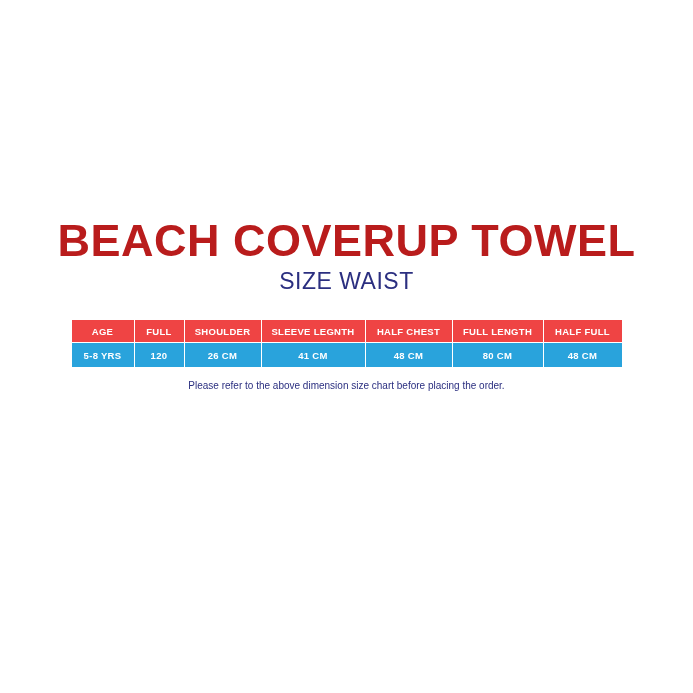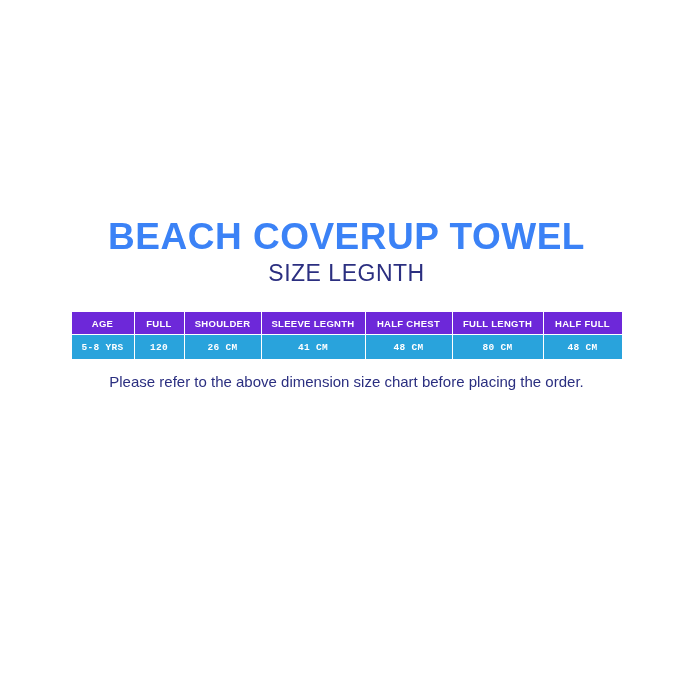--- a/index.html
+++ b/index.html
@@ -21,24 +21,24 @@
     flex-direction: column;
     align-items: center;
     justify-content: flex-start;
   }
   .heading-block {
     margin-top: 218px;
     text-align: center;
     line-height: 1;
   }
   .title {
-    font-size: 37px;
+    font-size: 45px;
     font-weight: bold;
     letter-spacing: 0.5px;
-    color: #3b82f6;
+    color: #b91c1c;
     font-family: "Liberation Sans", sans-serif;
   }
   .subtitle {
     font-size: 23px;
     font-weight: normal;
     letter-spacing: 0.5px;
     color: #2b2f80;
     margin-top: 7px;
     font-family: "Liberation Sans", sans-serif;
   }
@@ -56,55 +56,55 @@
     vertical-align: middle;
     font-size: 9.5px;
     font-weight: bold;
     letter-spacing: 0.3px;
     height: 24px;
     padding: 0 4px;
     color: #ffffff;
     white-space: nowrap;
   }
   table.size-chart thead th {
-    background: #6d28d9;
+    background: #ef4444;
     height: 22px;
   }
   .col-age    { width: 54px; }
   .col-size   { width: 41px; }
   .col-shoulder { width: 68px; }
   .col-sleeve { width: 95px; }
   .col-chest  { width: 78px; }
   .col-full   { width: 82px; }
   .col-waist  { width: 70px; }
 
   .row-orange td { background: #eda96d; }
-  .row-blue   td { background: #29a3dc; font-family: Liberation Mono, monospace; }
+  .row-blue   td { background: #29a3dc; }
   .row-green  td { background: #6cbe45; }
 
   .note {
     margin-top: 11px;
     text-align: center;
-    font-size: 15px;
+    font-size: 10px;
     color: #2b2f80;
     line-height: 1.45;
     font-family: "Liberation Sans", sans-serif;
   }
   .note div {
     white-space: nowrap;
   }
 </style>
 </head>
 <body>
 
 <div class="page">
 
   <div class="heading-block">
     <div class="title">BEACH COVERUP TOWEL</div>
-    <div class="subtitle">SIZE LEGNTH</div>
+    <div class="subtitle">SIZE WAIST</div>
   </div>
 
   <div class="table-wrap">
     <table class="size-chart">
       <thead>
         <tr>
           <th class="col-age">AGE</th>
           <th class="col-size">FULL</th>
           <th class="col-shoulder">SHOULDER</th>
           <th class="col-sleeve">SLEEVE LEGNTH</th>

